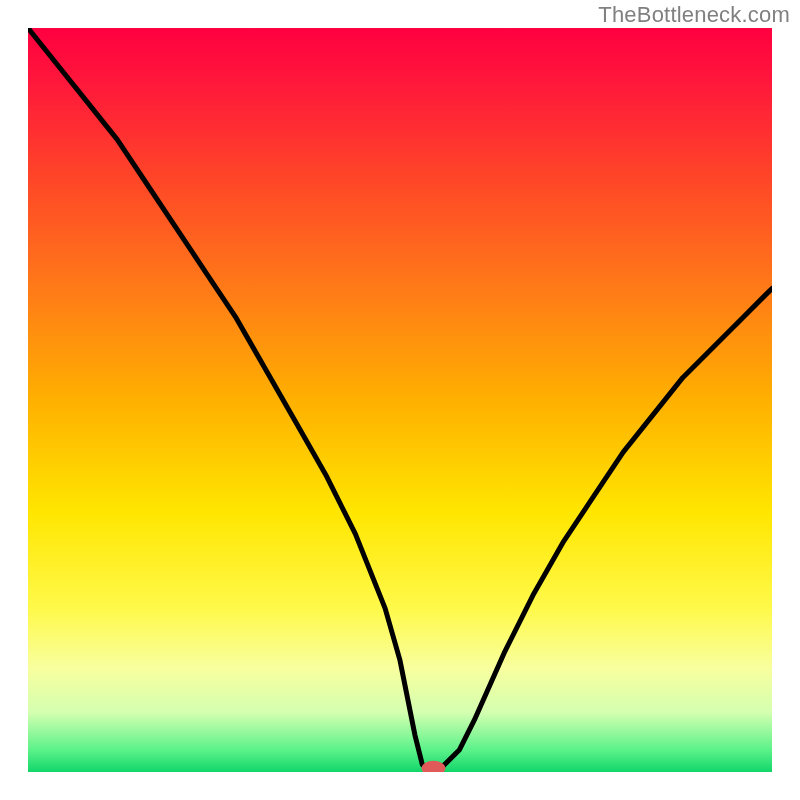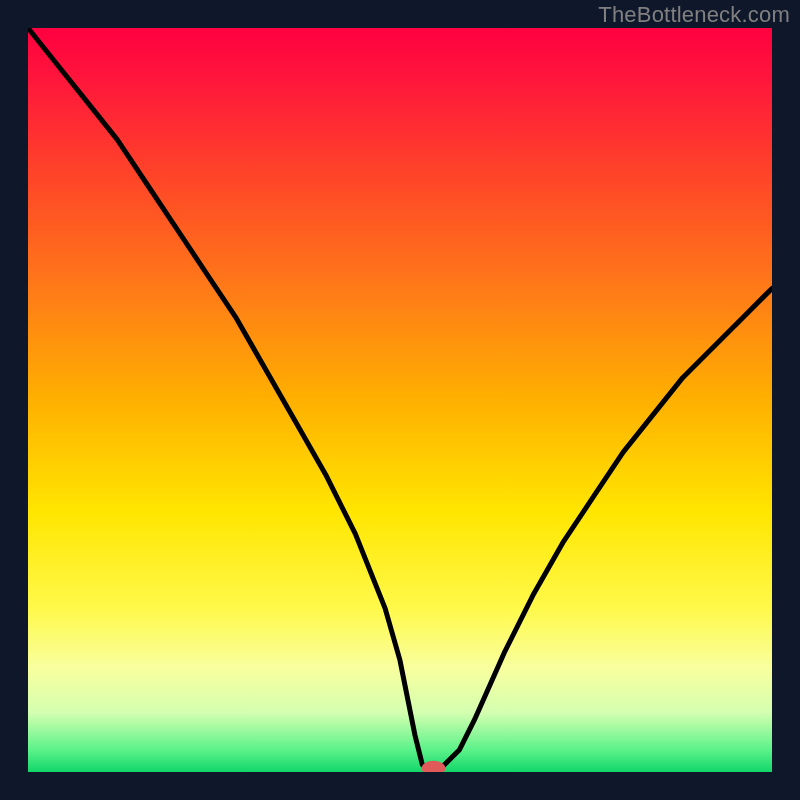--- a/index.html
+++ b/index.html
@@ -8,21 +8,21 @@
     width: 800px;
     height: 800px;
     background: #000;
     overflow: hidden;
     font-family: Arial, Helvetica, sans-serif;
   }
   .frame {
     position: relative;
     width: 800px;
     height: 800px;
-    background: #0f172a;
+    background: #ffffff;
   }
   .watermark {
     position: absolute;
     top: 2px;
     right: 10px;
     color: #808080;
     font-size: 22px;
     font-weight: 400;
     z-index: 10;
     letter-spacing: 0.2px;

